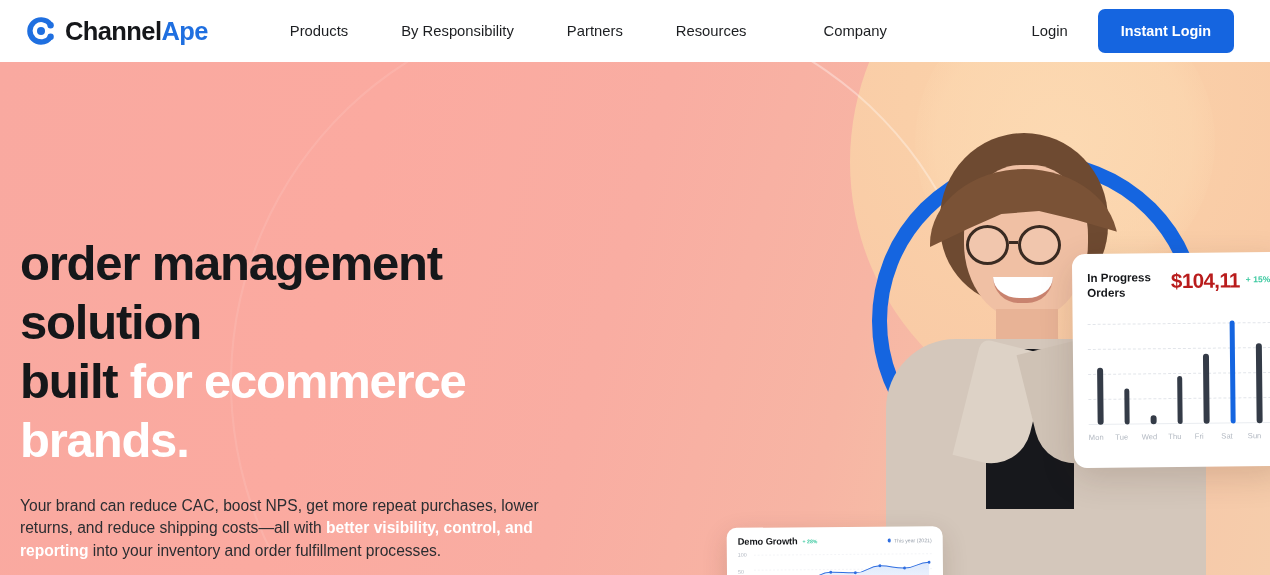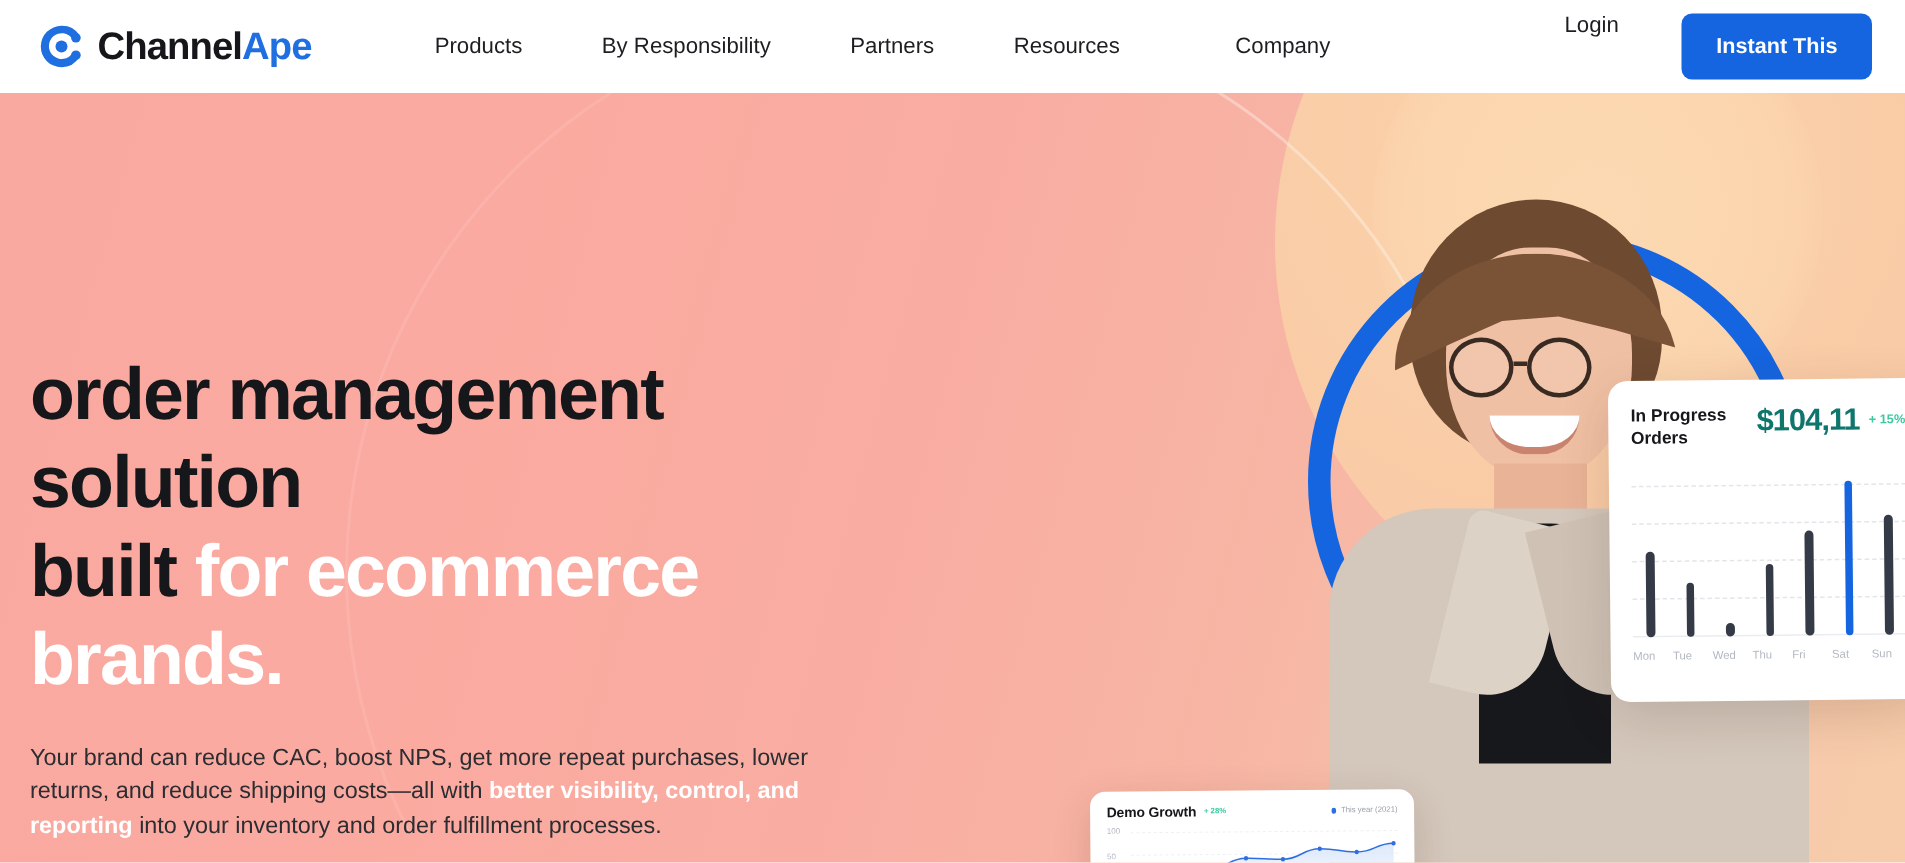--- a/index.html
+++ b/index.html
@@ -42,22 +42,22 @@
     font-size: 14.8px;
     color: #1c1e21;
     padding: 8px 0;
     margin-right: 53px;
     white-space: nowrap;
     cursor: pointer;
   }
   .nav-item:last-child { margin-right: 0; margin-left: 24px; }
 
   .header-right {
-    margin-left: auto; margin-right: 22px;
-    display: flex; align-items: flex-start; gap: 12px;
+    margin-left: auto; margin-right: 36px;
+    display: flex; align-items: center; gap: 0;
   }
   .login-link {
     font-size: 14.8px; color: #1c1e21;
     margin-right: 30px; white-space: nowrap;
     cursor: pointer;
   }
   .demo-btn {
     background: #1565E0;
     color: #ffffff;
     font-size: 14.4px; font-weight: 700;
@@ -191,21 +191,21 @@
     z-index: 6; padding: 16px 15px 10px 15px;
     transform: rotate(-0.6deg);
   }
   .card-orders .co-head { display: flex; align-items: flex-start; }
   .co-title {
     font-size: 11.6px; font-weight: 700; color: #15171a;
     line-height: 15px; width: 86px;
   }
   .co-amt {
     margin-left: 10px; font-size: 20.5px; font-weight: 700;
-    color: #0f766e; letter-spacing: -0.6px; white-space: nowrap;
+    color: #b91c1c; letter-spacing: -0.6px; white-space: nowrap;
   }
   .co-delta {
     margin-left: 6px; margin-top: 6px;
     font-size: 8.5px; font-weight: 700; color: #3bc9a0; white-space: nowrap;
   }
   .bar-chart {
     position: relative; margin-top: 18px;
     height: 124px; width: 100%;
   }
   .grid-line {
@@ -281,21 +281,21 @@
   <nav class="nav">
     <div class="nav-item">Products</div>
     <div class="nav-item">By Responsibility</div>
     <div class="nav-item">Partners</div>
     <div class="nav-item">Resources</div>
     <div class="nav-item">Company</div>
   </nav>
 
   <div class="header-right">
     <div class="login-link">Login</div>
-    <button class="demo-btn">Instant This</button>
+    <button class="demo-btn">Instant Login</button>
   </div>
 </div>
 
 <div class="hero">
 
   <div class="blob-a"></div>
   <div class="blob-b"></div>
   <div class="arc-line"></div>
 
   <div class="copy">

